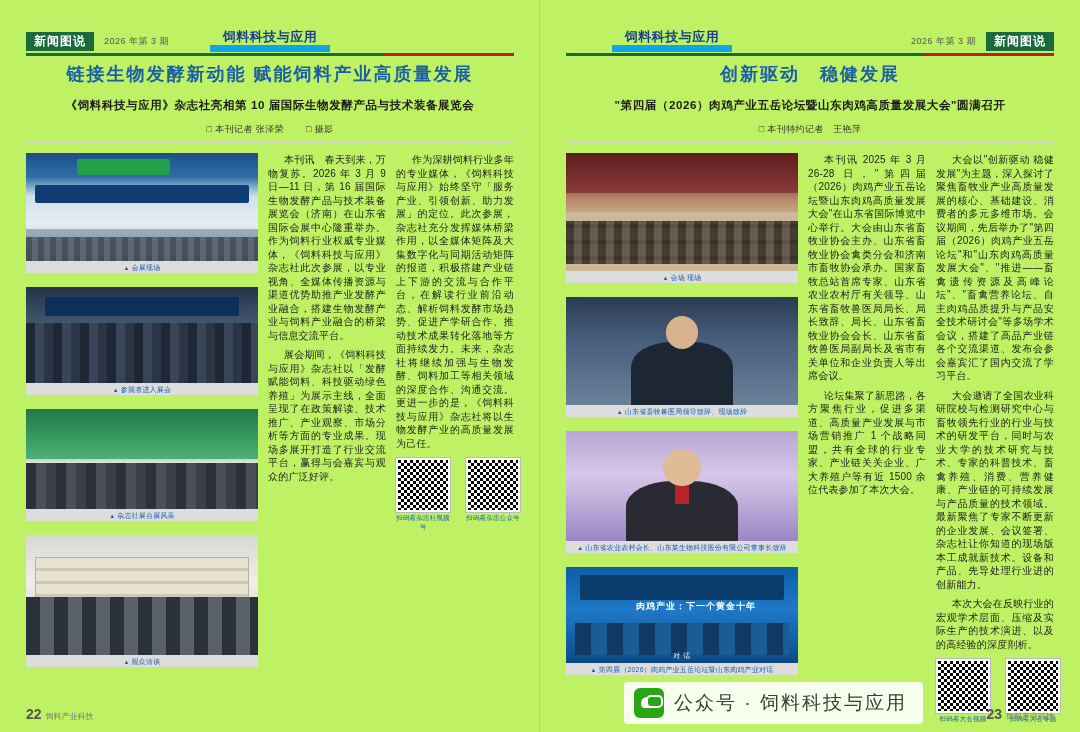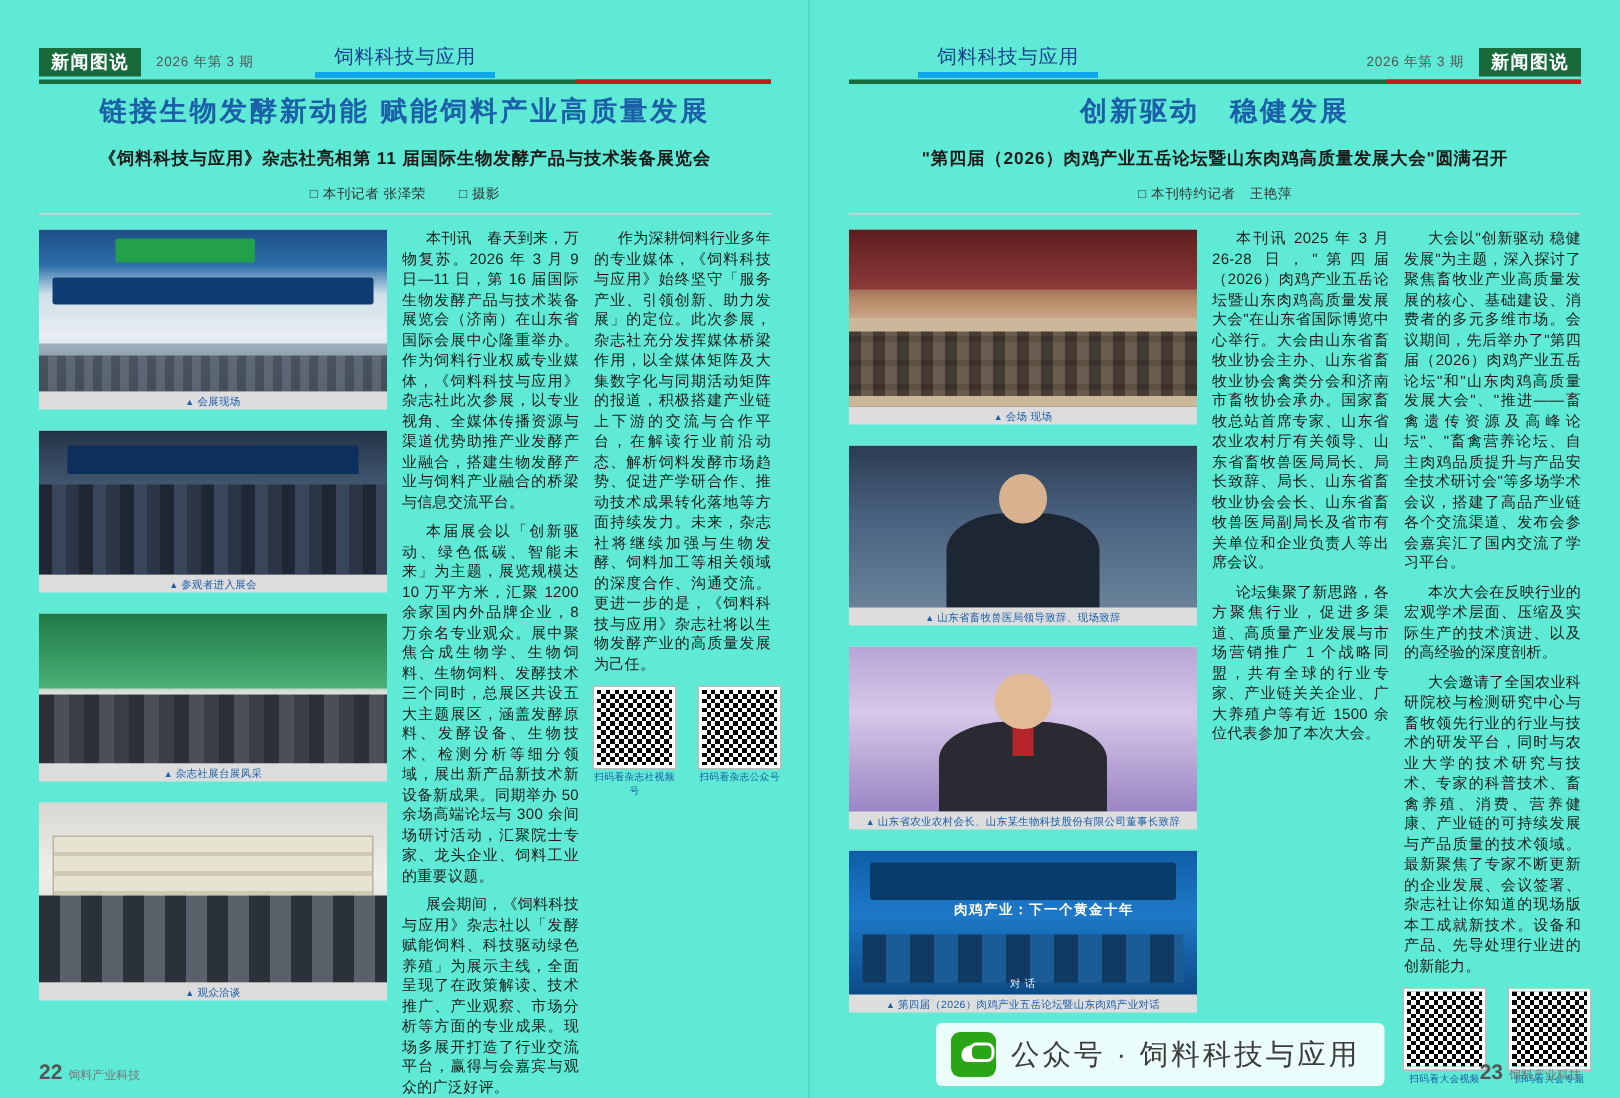--- a/index.html
+++ b/index.html
@@ -12,21 +12,21 @@
   }
   .spread {
     position: relative;
     width: 1080px; height: 732px;
     display: flex;
     background: #cfcfcf;
   }
   .page {
     position: relative;
     width: 540px; height: 732px;
-    background: #5eead4;
+    background: #bef264;
     overflow: hidden;
   }
   .page-inner {
     position: absolute;
     left: 0; top: 0;
     width: 540px; height: 732px;
     padding: 28px 26px 20px 26px;
   }
   
   .hdr {
@@ -67,23 +67,23 @@
     letter-spacing: .5px;
   }
   .issue.left { left: 78px; }
   .issue.right { right: 78px; }
   .masthead {
     position: absolute;
     top: 0px;
     width: 120px; height: 24px;
     display: flex; align-items: center; justify-content: center;
     color: #1a3f8f;
-    font-size: 13px; font-weight: normal;
+    font-size: 13px; font-weight: bold;
     letter-spacing: .5px;
-    border-bottom: 4px solid #0ea5e9;
+    border-bottom: 7px solid #0ea5e9;
   }
   .masthead.cl { left: 50%; transform: translateX(-50%); }
   .masthead.cr { left: 46px; }
   
   .title {
     text-align: center;
     color: #1a5fa8;
     font-size: 18px;
     font-weight: bold;
     letter-spacing: 2px;
@@ -362,21 +362,21 @@
     <div class="page-inner">
 
       <div class="hdr">
         <div class="tag left">新闻图说</div>
         <div class="issue left">2026 年第 3 期</div>
         <div class="masthead cl">饲料科技与应用</div>
         <div class="hdr-rule"></div>
       </div>
 
       <div class="title">链接生物发酵新动能 赋能饲料产业高质量发展</div>
-      <div class="subtitle">《饲料科技与应用》杂志社亮相第 11 届国际生物发酵产品与技术装备展览会</div>
+      <div class="subtitle">《饲料科技与应用》杂志社亮相第 10 届国际生物发酵产品与技术装备展览会</div>
       <div class="byline">
         <span>□ 本刊记者 张泽荣</span>
         <span>□ 摄影</span>
       </div>
       <div class="rule-thin"></div>
 
       <div class="cols">
 
         <div class="col-photos">
           <div class="photo">
@@ -406,21 +406,20 @@
             <div class="ph stand-photo" style="height:120px">
               <div class="shelf"></div>
                 <div class="ppl"></div>
             </div>
             <div class="cap">观众洽谈</div>
           </div>
         </div>
 
         <div class="col-text">
           <p class="body lead">本刊讯　春天到来，万物复苏。2026 年 3 月 9 日—11 日，第 16 届国际生物发酵产品与技术装备展览会（济南）在山东省国际会展中心隆重举办。作为饲料行业权威专业媒体，《饲料科技与应用》杂志社此次参展，以专业视角、全媒体传播资源与渠道优势助推产业发酵产业融合，搭建生物发酵产业与饲料产业融合的桥梁与信息交流平台。</p>
-          <p class="body">本届展会以「创新驱动、绿色低碳、智能未来」为主题，展览规模达 10 万平方米，汇聚 1200 余家国内外品牌企业，8 万余名专业观众。展中聚焦合成生物学、生物饲料、生物饲料、发酵技术三个同时，总展区共设五大主题展区，涵盖发酵原料、发酵设备、生物技术、检测分析等细分领域，展出新产品新技术新设备新成果。同期举办 50 余场高端论坛与 300 余间场研讨活动，汇聚院士专家、龙头企业、饲料工业的重要议题。</p>
           <p class="body">展会期间，《饲料科技与应用》杂志社以「发酵赋能饲料、科技驱动绿色养殖」为展示主线，全面呈现了在政策解读、技术推广、产业观察、市场分析等方面的专业成果。现场多展开打造了行业交流平台，赢得与会嘉宾与观众的广泛好评。</p>
         </div>
 
         <div class="col-text2">
           <p class="body">作为深耕饲料行业多年的专业媒体，《饲料科技与应用》始终坚守「服务产业、引领创新、助力发展」的定位。此次参展，杂志社充分发挥媒体桥梁作用，以全媒体矩阵及大集数字化与同期活动矩阵的报道，积极搭建产业链上下游的交流与合作平台，在解读行业前沿动态、解析饲料发酵市场趋势、促进产学研合作、推动技术成果转化落地等方面持续发力。未来，杂志社将继续加强与生物发酵、饲料加工等相关领域的深度合作、沟通交流。更进一步的是，《饲料科技与应用》杂志社将以生物发酵产业的高质量发展为己任。</p>
           <div class="qr-row">
             <div class="qr-item">
               <div class="qr"></div>
               <div class="qr-cap">扫码看杂志社视频号</div>
             </div>
@@ -497,22 +496,22 @@
           </div>
         </div>
 
         <div class="col-text">
           <p class="body lead">本刊讯 2025 年 3 月 26-28 日，"第四届（2026）肉鸡产业五岳论坛暨山东肉鸡高质量发展大会"在山东省国际博览中心举行。大会由山东省畜牧业协会主办、山东省畜牧业协会禽类分会和济南市畜牧协会承办。国家畜牧总站首席专家、山东省农业农村厅有关领导、山东省畜牧兽医局局长、局长致辞、局长、山东省畜牧业协会会长、山东省畜牧兽医局副局长及省市有关单位和企业负责人等出席会议。</p>
           <p class="body">论坛集聚了新思路，各方聚焦行业，促进多渠道、高质量产业发展与市场营销推广 1 个战略同盟，共有全球的行业专家、产业链关关企业、广大养殖户等有近 1500 余位代表参加了本次大会。</p>
         </div>
 
         <div class="col-text2">
           <p class="body">大会以"创新驱动 稳健发展"为主题，深入探讨了聚焦畜牧业产业高质量发展的核心、基础建设、消费者的多元多维市场。会议期间，先后举办了"第四届（2026）肉鸡产业五岳论坛"和"山东肉鸡高质量发展大会"、"推进——畜禽遗传资源及高峰论坛"、"畜禽营养论坛、自主肉鸡品质提升与产品安全技术研讨会"等多场学术会议，搭建了高品产业链各个交流渠道、发布会参会嘉宾汇了国内交流了学习平台。</p>
+          <p class="body">大会邀请了全国农业科研院校与检测研究中心与畜牧领先行业的行业与技术的研发平台，同时与农业大学的技术研究与技术、专家的科普技术、畜禽养殖、消费、营养健康、产业链的可持续发展与产品质量的技术领域。最新聚焦了专家不断更新的企业发展、会议签署、杂志社让你知道的现场版本工成就新技术。设备和产品、先导处理行业进的创新能力。</p>
           <p class="body">本次大会在反映行业的宏观学术层面、压缩及实际生产的技术演进、以及的高经验的深度剖析。</p>
-          <p class="body">大会邀请了全国农业科研院校与检测研究中心与畜牧领先行业的行业与技术的研发平台，同时与农业大学的技术研究与技术、专家的科普技术、畜禽养殖、消费、营养健康、产业链的可持续发展与产品质量的技术领域。最新聚焦了专家不断更新的企业发展、会议签署、杂志社让你知道的现场版本工成就新技术。设备和产品、先导处理行业进的创新能力。</p>
           <div class="qr-row">
             <div class="qr-item">
               <div class="qr"></div>
               <div class="qr-cap">扫码看大会视频</div>
             </div>
             <div class="qr-item">
               <div class="qr"></div>
               <div class="qr-cap">扫码看大会专题</div>
             </div>
           </div>

